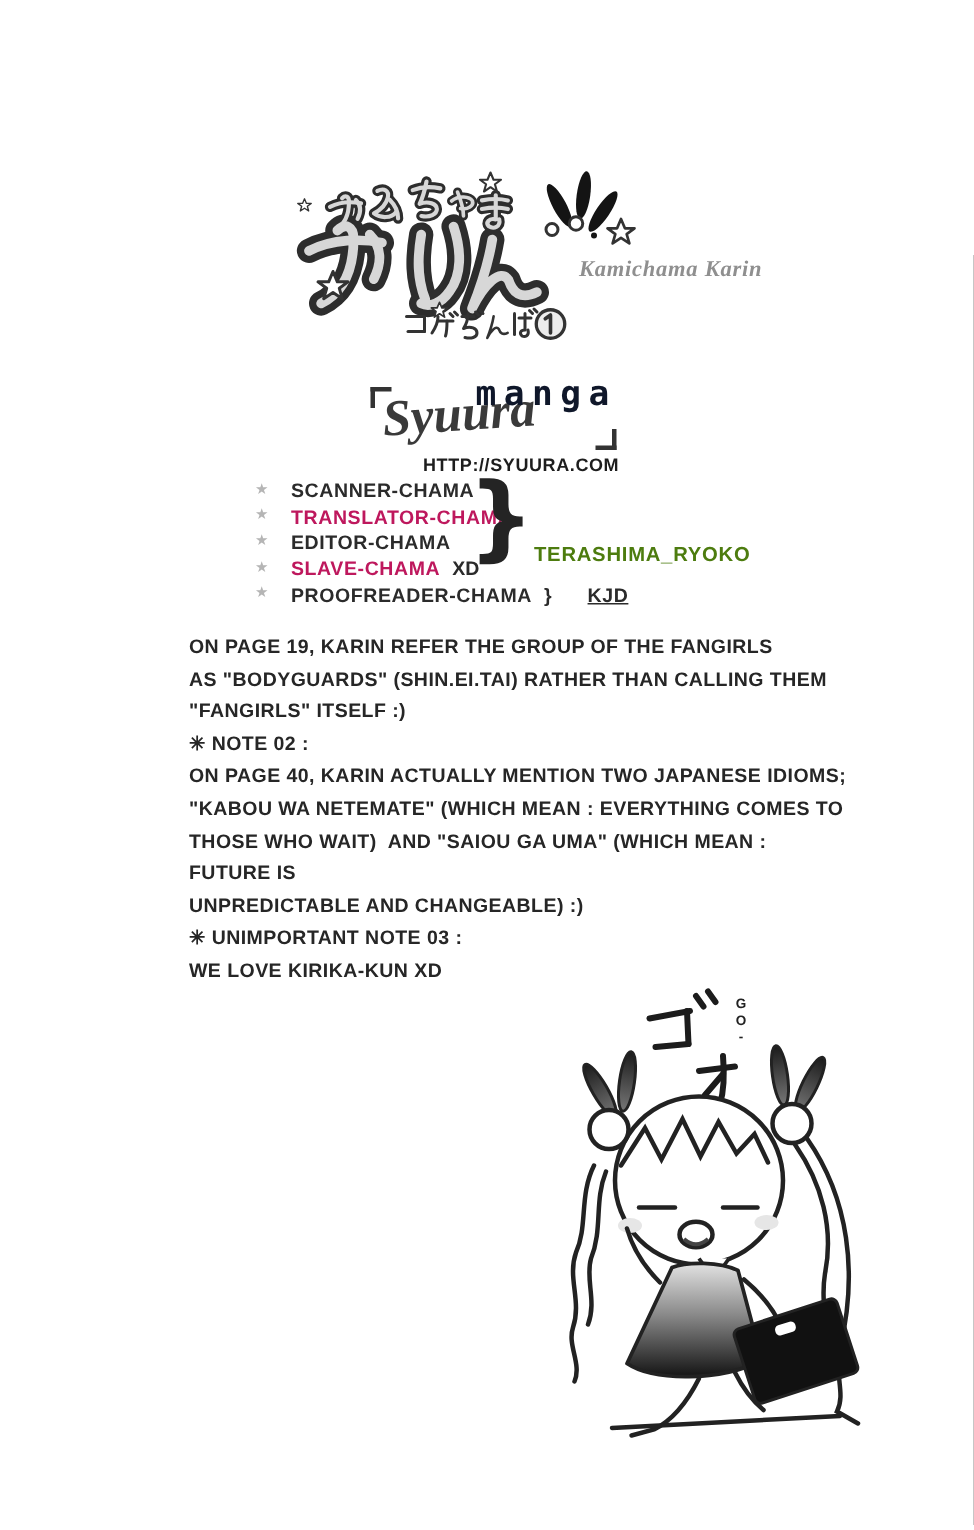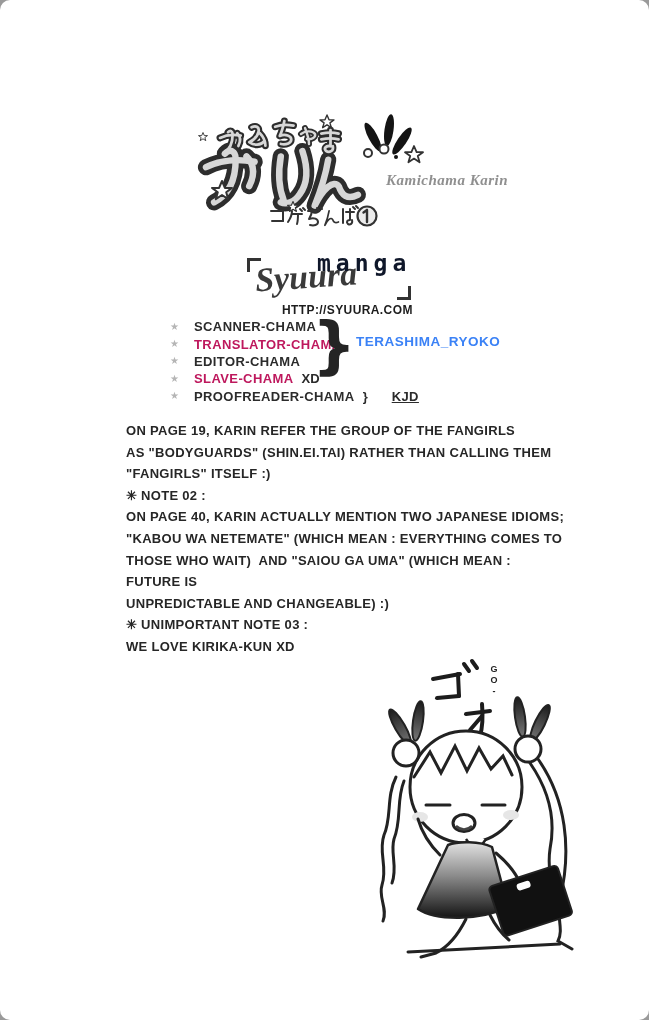--- a/index.html
+++ b/index.html
@@ -1,19 +1,19 @@
 <!DOCTYPE html>
 <html><head>
 <meta charset="utf-8">
 <style>
   html,body{margin:0;padding:0;background:#9a9a9a;}
   .page{
     position:relative;width:649px;height:1020px;margin:0 auto;
     background:#ffffff;overflow:hidden;
-    font-family:"Liberation Sans",sans-serif;color:#222;border-radius:10px;
+    font-family:"Liberation Sans",sans-serif;color:#222;
   }
 
   
   .logo-svg{position:absolute;left:190px;top:114px;width:300px;height:114px;}
   .romaji-script{
     position:absolute;left:386px;top:172px;
     font-family:"Liberation Serif",serif;font-style:italic;font-weight:700;
     font-size:15px;color:#8f8f8f;letter-spacing:.5px;
   }
 
@@ -40,22 +40,22 @@
   .credit-row{display:flex;align-items:center;height:17.4px;font-size:13px;}
   .bullet{width:24px;font-size:10px;color:#b5b5b5;line-height:1;}
   .credit-label{font-weight:700;letter-spacing:.4px;color:#2b2b2b;}
   .credit-row.muted .credit-label{color:#be185d;}
   .credit-suffix{font-weight:700;margin-left:8px;color:#2b2b2b;}
   .credit-name{font-weight:700;margin-left:24px;letter-spacing:.4px;color:#2b2b2b;text-decoration:underline;}
   .big-brace{
     position:absolute;left:312px;top:314px;font-family:"DejaVu Sans",sans-serif;
     font-size:62px;font-weight:600;line-height:1;color:#242424;
   }
-  .staff-name{position:absolute;left:356px;top:334px;font-size:13.5px;
-    font-weight:700;letter-spacing:.5px;color:#3b82f6;}
+  .staff-name{position:absolute;left:356px;top:362px;font-size:13.5px;
+    font-weight:700;letter-spacing:.5px;color:#4d7c0f;}
 
   
   .notes{position:absolute;left:126px;top:420px;width:440px;}
   .note-line{
     font-size:13px;font-weight:700;letter-spacing:.3px;color:#262626;
     line-height:21.6px;white-space:pre-wrap;
   }
 
   
   .chibi-svg{position:absolute;left:378px;top:654px;width:235px;height:314px;}

